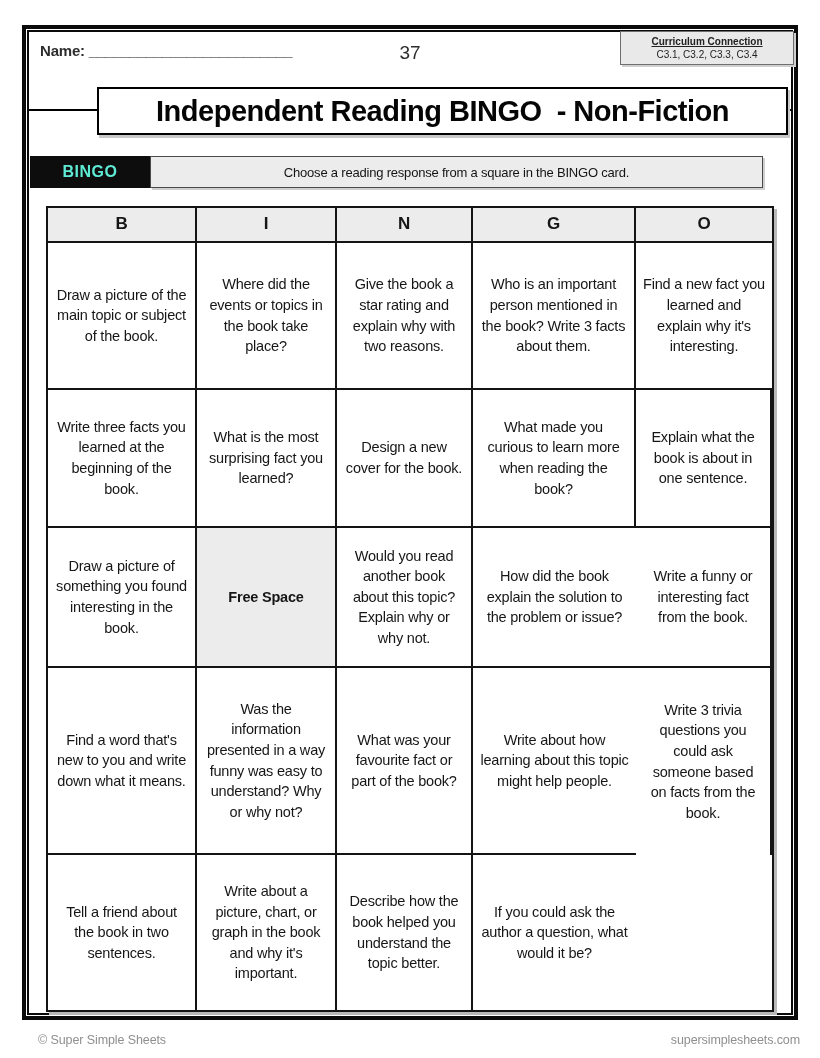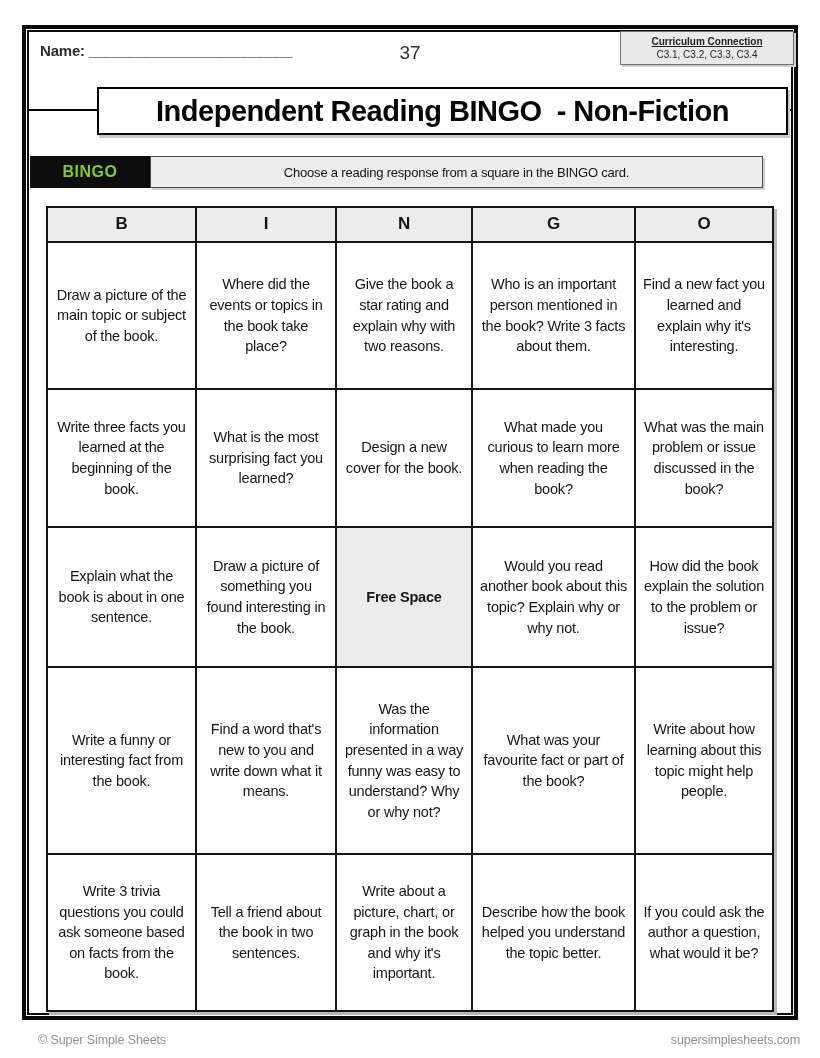--- a/index.html
+++ b/index.html
@@ -41,21 +41,21 @@
     background:#fff; border:2px solid #000; box-shadow:2px 3px 0 #c9c9c9;
     display:flex; align-items:center; justify-content:center;
     font-size:29px; font-weight:bold; letter-spacing:-0.5px; color:#050505;
     white-space:pre;
     margin-left:32px;
   }
 
   
   .bingo-label {
     position:absolute; left:30px; top:156px; width:120px; height:32px;
-    background:#0d0d0d; color:#84cc16; display:flex; align-items:center; justify-content:center;
+    background:#0d0d0d; color:#5eead4; display:flex; align-items:center; justify-content:center;
     font-size:16px; font-weight:bold; letter-spacing:0.5px;
   }
   .instruction-bar {
     position:absolute; left:150px; top:156px; width:611px; height:30px;
     background:#ececec; border:1px solid #4a4a4a; box-shadow:2px 2px 0 #cfcfcf;
     display:flex; align-items:center; justify-content:center;
     font-size:13px; letter-spacing:-0.2px; color:#141414;
   }
 
   
@@ -122,21 +122,20 @@
     <div class="cell">Draw a picture of the main topic or subject of the book.</div>
     <div class="cell">Where did the events or topics in the book take place?</div>
     <div class="cell">Give the book a star rating and explain why with two reasons.</div>
     <div class="cell">Who is an important person mentioned in the book? Write 3 facts about them.</div>
     <div class="cell col-last">Find a new fact you learned and explain why it's interesting.</div>
 
     <div class="cell">Write three facts you learned at the beginning of the book.</div>
     <div class="cell">What is the most surprising fact you learned?</div>
     <div class="cell">Design a new cover for the book.</div>
     <div class="cell">What made you curious to learn more when reading the book?</div>
-    <div class="cell col-last">What was the main problem or issue discussed in the book?</div>
 
     <div class="cell">Explain what the book is about in one sentence.</div>
     <div class="cell">Draw a picture of something you found interesting in the book.</div>
     <div class="cell free">Free Space</div>
     <div class="cell">Would you read another book about this topic? Explain why or why not.</div>
     <div class="cell col-last">How did the book explain the solution to the problem or issue?</div>
 
     <div class="cell">Write a funny or interesting fact from the book.</div>
     <div class="cell">Find a word that's new to you and write down what it means.</div>
     <div class="cell">Was the information presented in a way funny was easy to understand? Why or why not?</div>

